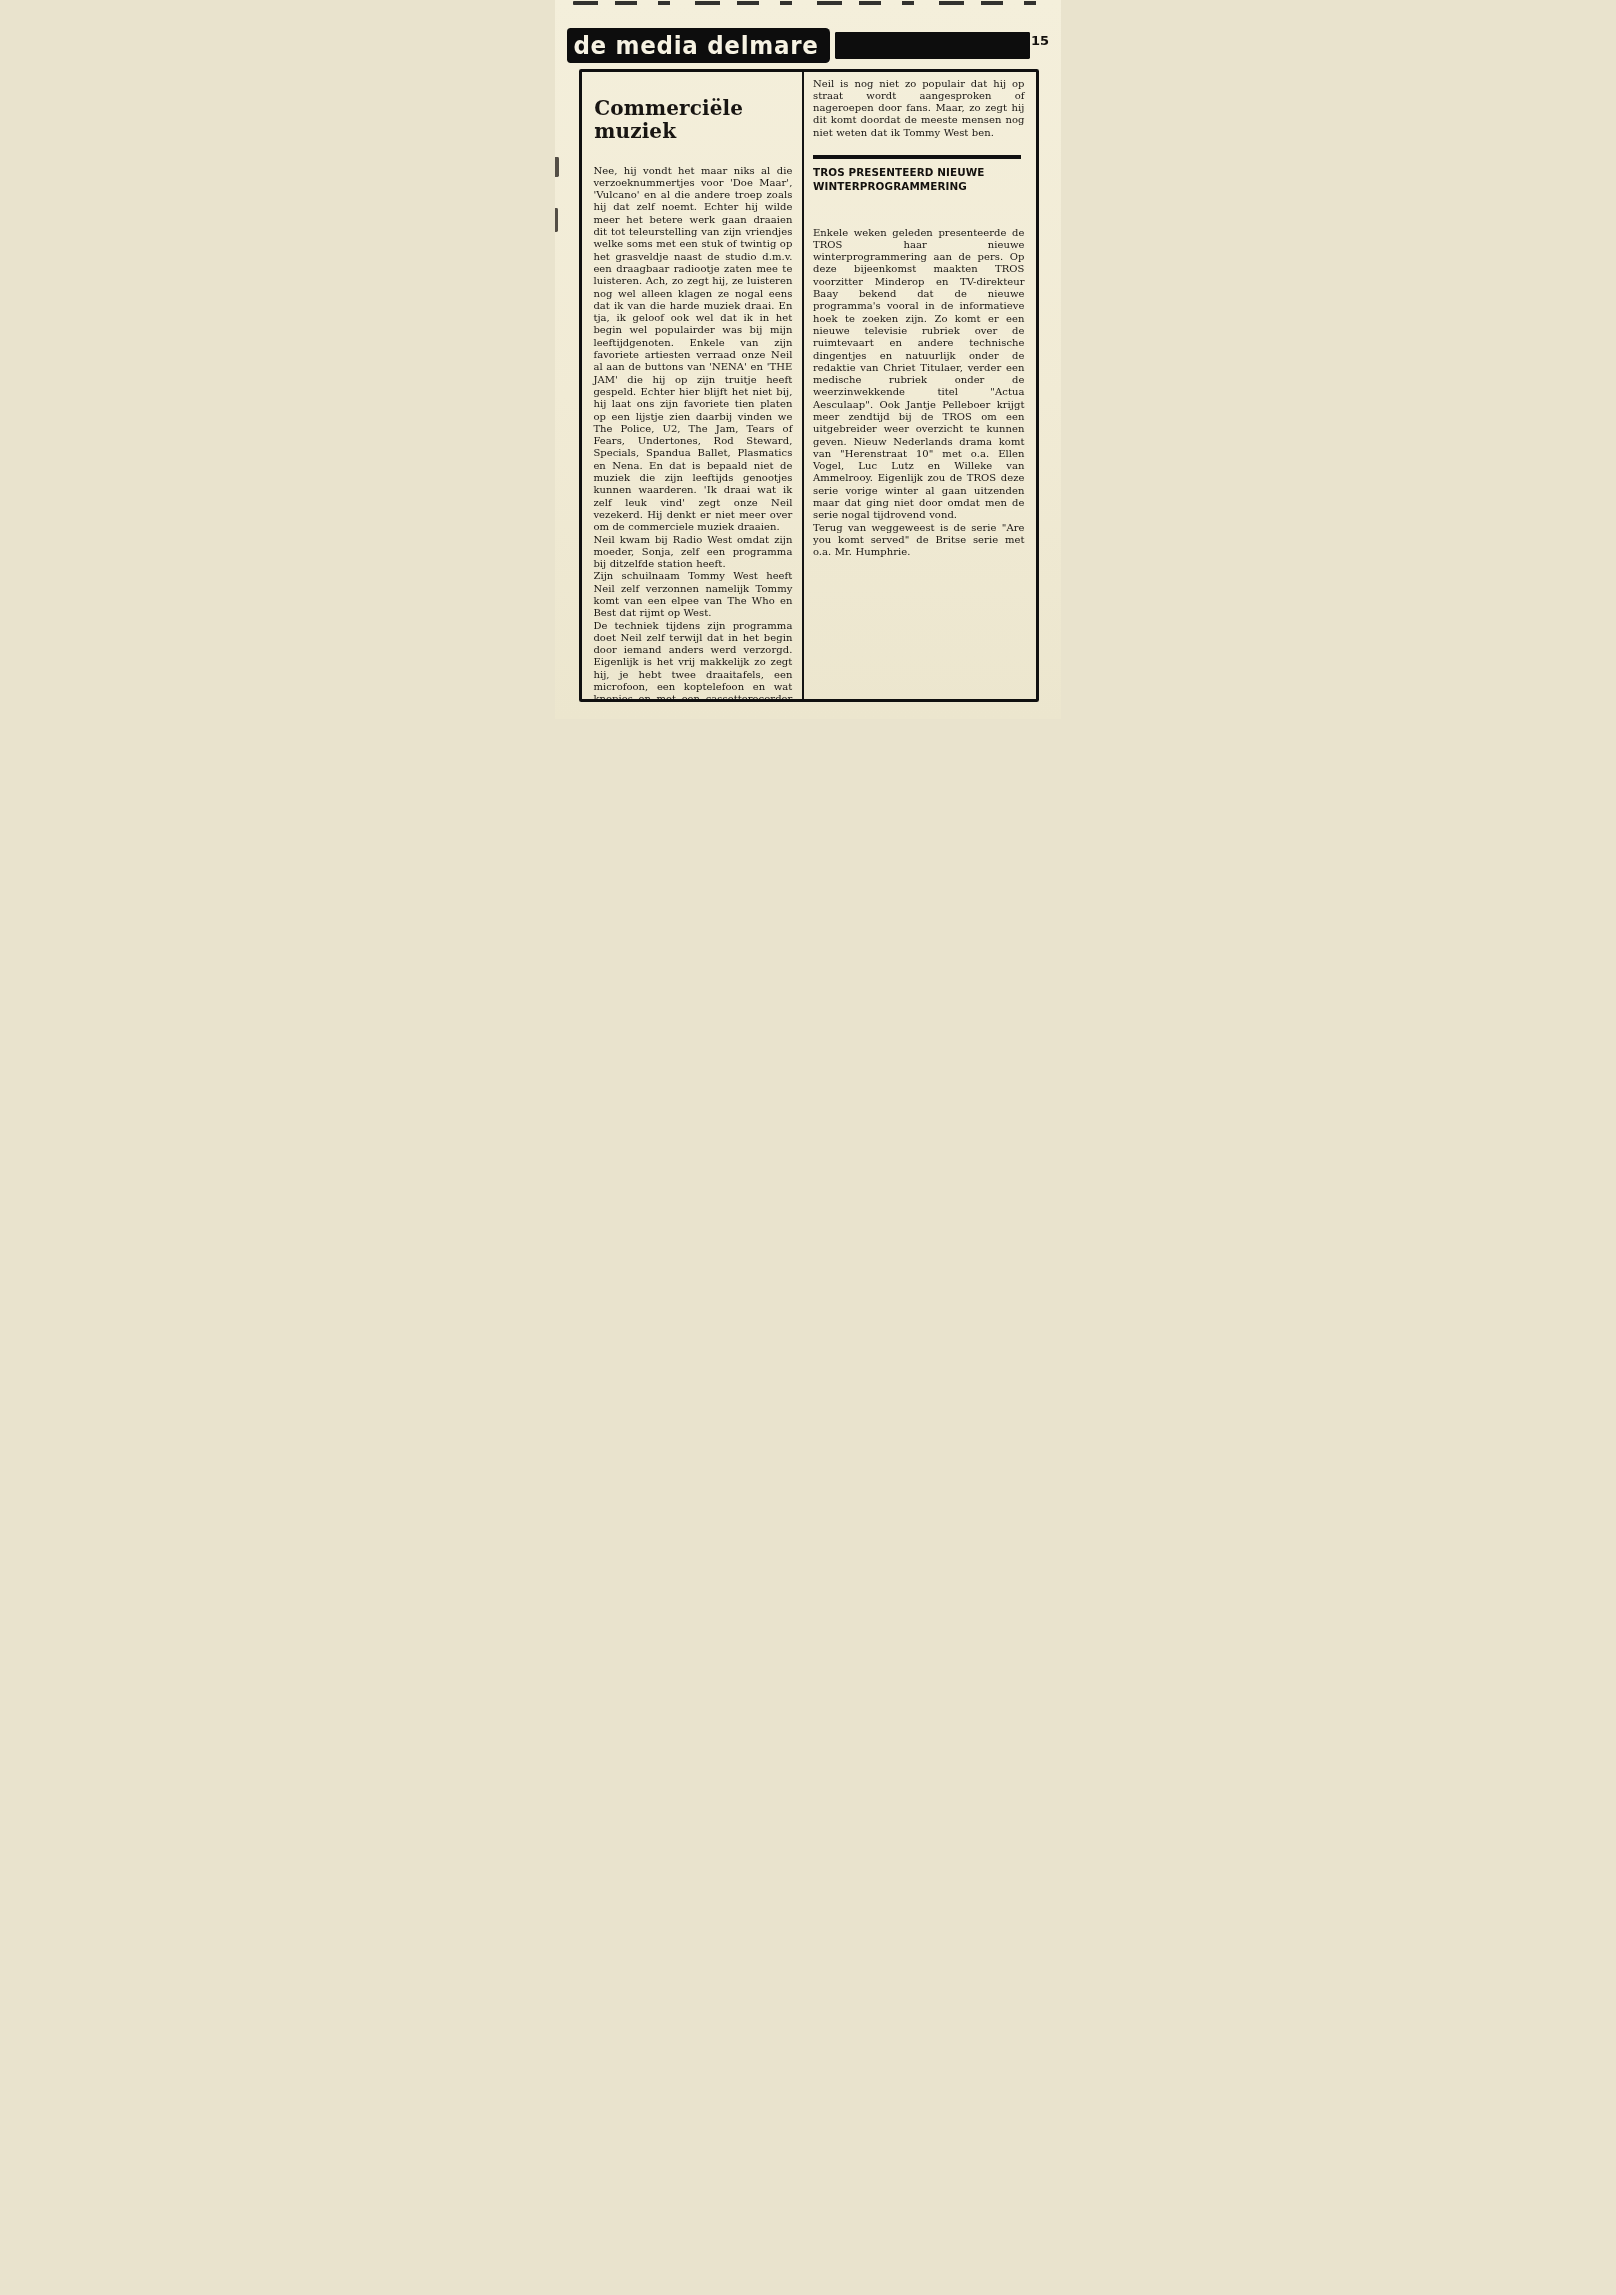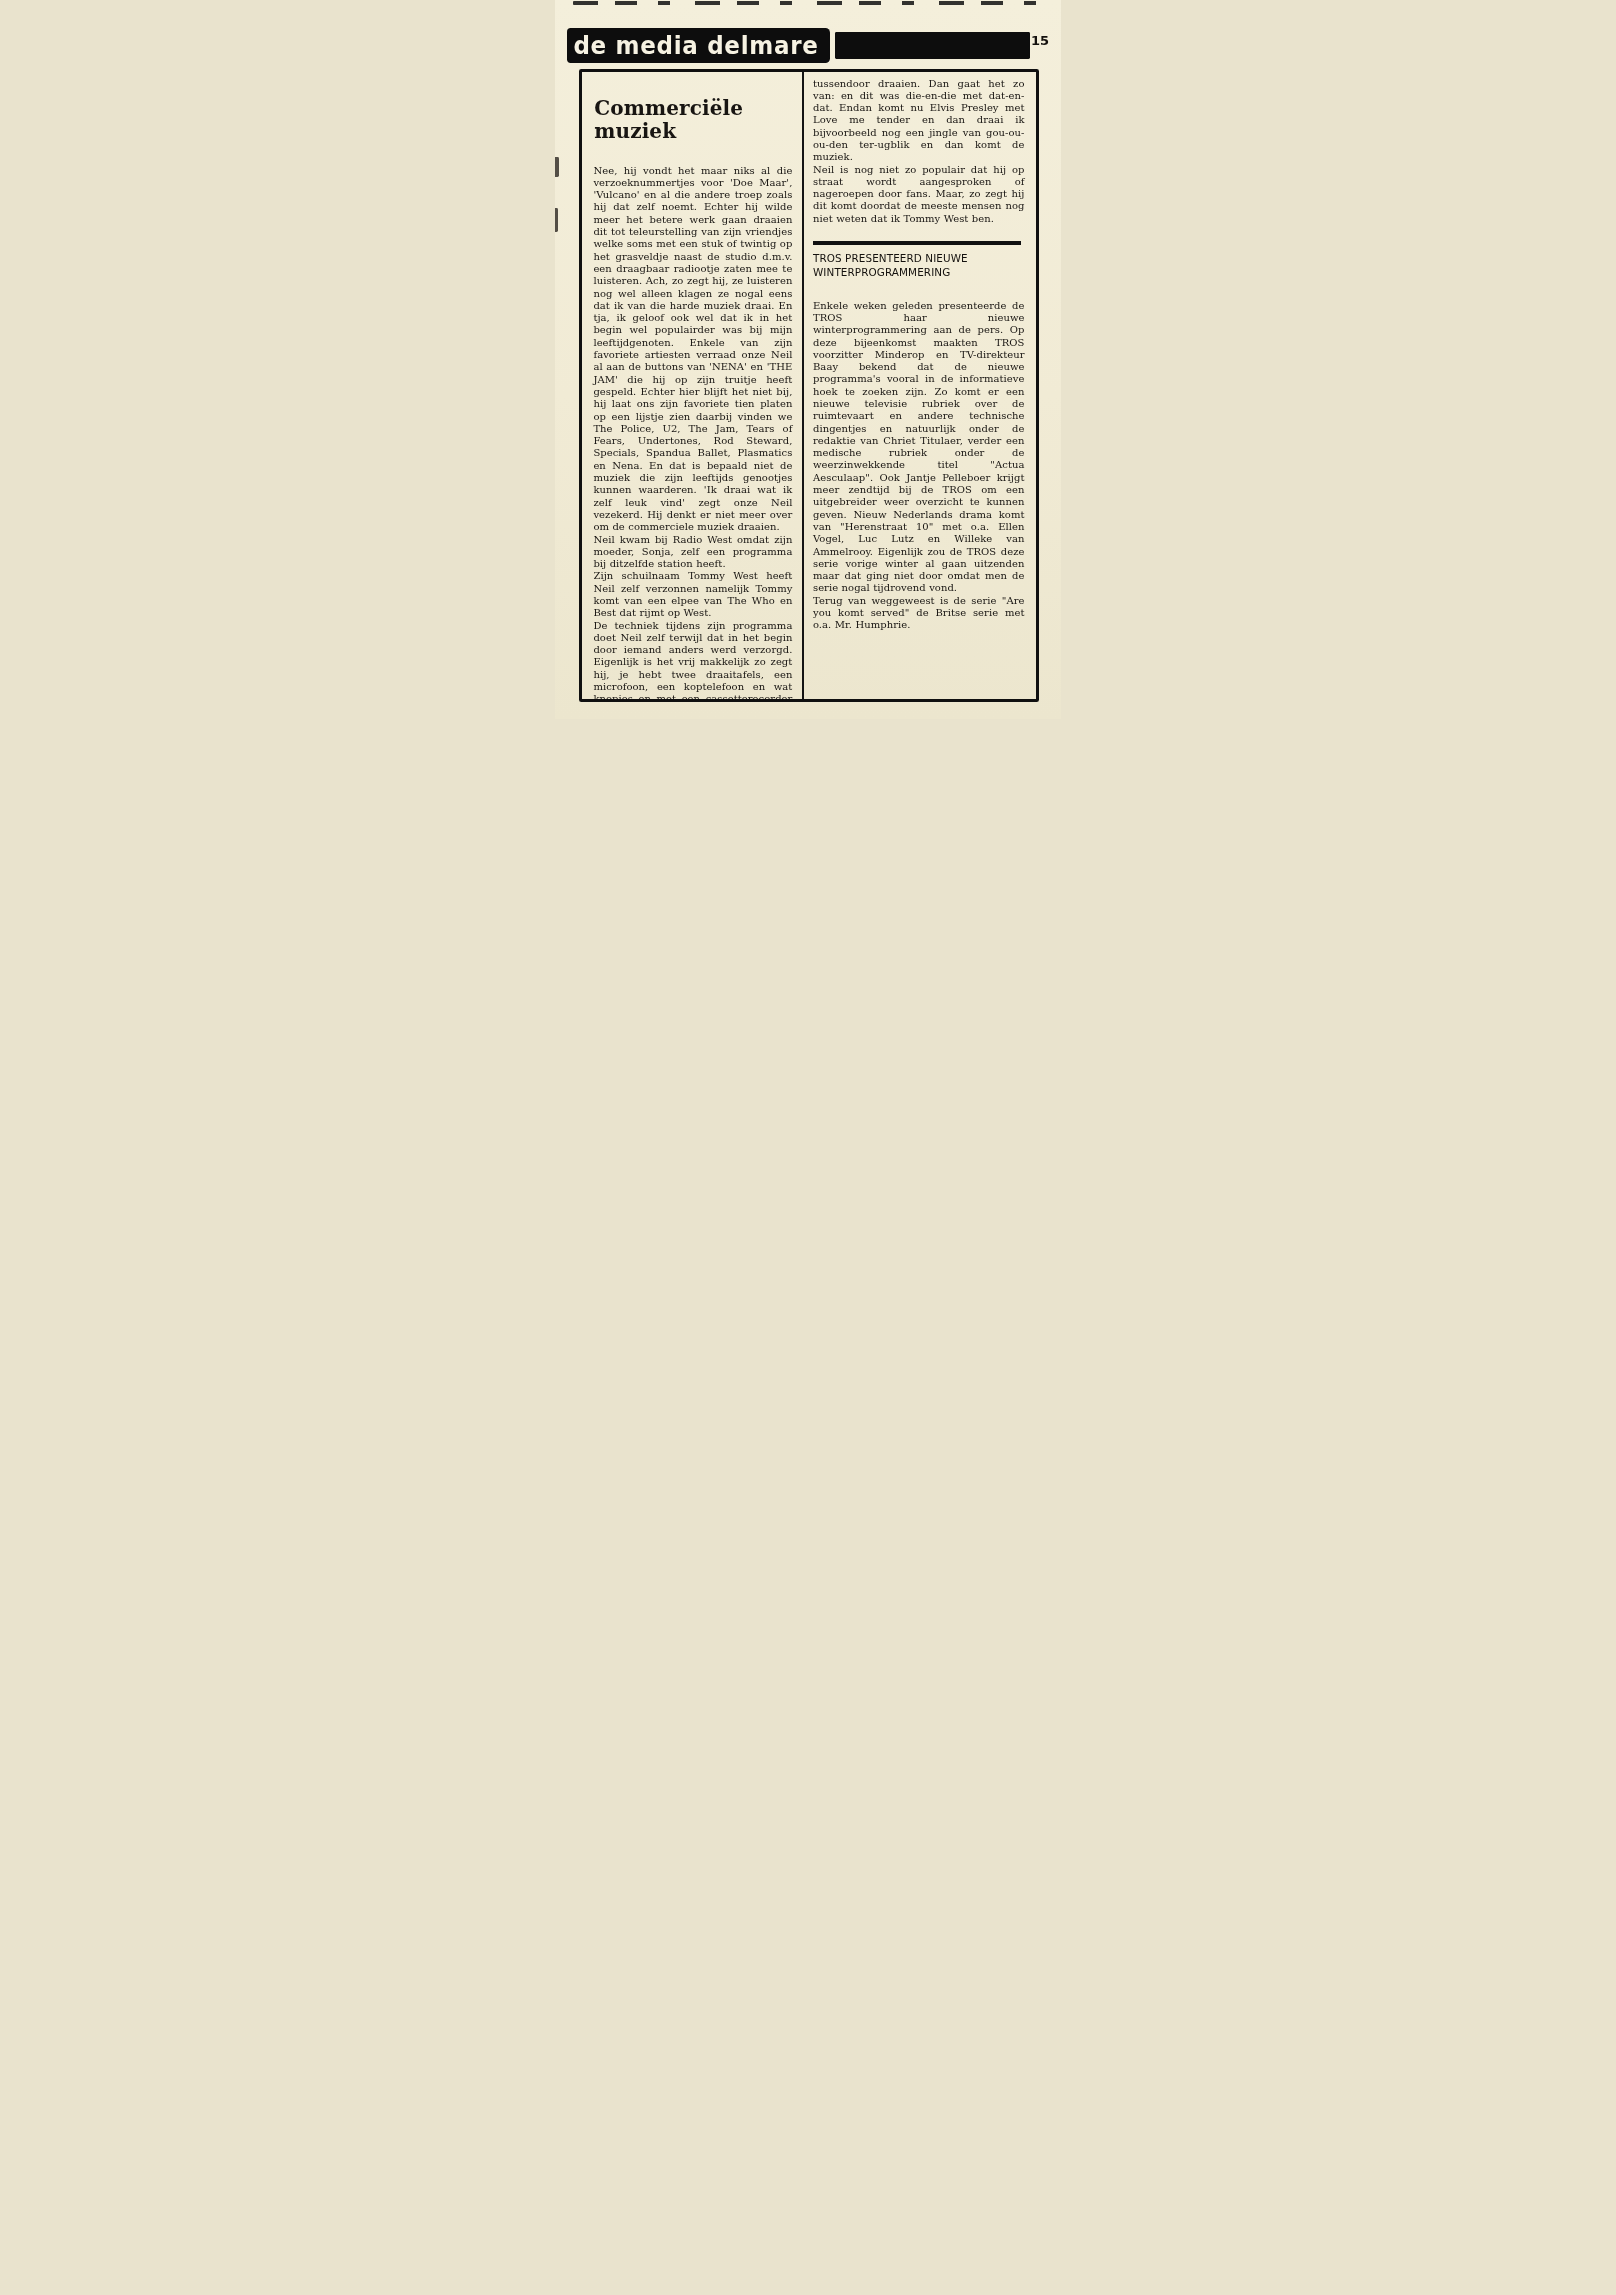--- a/index.html
+++ b/index.html
@@ -128,23 +128,23 @@
     text-align: justify;
     letter-spacing: 0.05px;
     word-spacing: 0.2px;
   }
   .section-bar {
     height: 4.1px;
     background: #101010;
     margin: 15.6px 3.7px 7.4px 0;
   }
   .section-title {
-    margin: 0 0 20px;
+    margin: 0 0 33px;
     font-family: "DejaVu Sans", "Liberation Sans", sans-serif;
-    font-weight: 400;
+    font-weight: 700;
     font-size: 10.4px;
     line-height: 1.32;
     letter-spacing: 0.1px;
     color: #14110e;
   }
   .section-title .stl { display: block; }
 </style>
 </head>
 <body>
 
@@ -168,21 +168,20 @@
       <h1 class="article-title">Commerciële muziek</h1>
       <p class="bt">Nee, hij vondt het maar niks al die verzoeknummertjes voor 'Doe Maar', 'Vulcano' en al die andere troep zoals hij dat zelf noemt. Echter hij wilde meer het betere werk gaan draaien dit tot teleurstelling van zijn vriendjes welke soms met een stuk of twintig op het grasveldje naast de studio d.m.v. een draagbaar radiootje zaten mee te luisteren. Ach, zo zegt hij, ze luisteren nog wel alleen klagen ze nogal eens dat ik van die harde muziek draai. En tja, ik geloof ook wel dat ik in het begin wel populairder was bij mijn leeftijdgenoten. Enkele van zijn favoriete artiesten verraad onze Neil al aan de buttons van 'NENA' en 'THE JAM' die hij op zijn truitje heeft gespeld. Echter hier blijft het niet bij, hij laat ons zijn favoriete tien platen op een lijstje zien daarbij vinden we The Police, U2, The Jam, Tears of Fears, Undertones, Rod Steward, Specials, Spandua Ballet, Plasmatics en Nena. En dat is bepaald niet de muziek die zijn leeftijds genootjes kunnen waarderen. 'Ik draai wat ik zelf leuk vind' zegt onze Neil vezekerd. Hij denkt er niet meer over om de commerciele muziek draaien.</p>
       <p class="bt">Neil kwam bij Radio West omdat zijn moeder, Sonja, zelf een programma bij ditzelfde station heeft.</p>
       <p class="bt">Zijn schuilnaam Tommy West heeft Neil zelf verzonnen namelijk Tommy komt van een elpee van The Who en Best dat rijmt op West.</p>
       <p class="bt">De techniek tijdens zijn programma doet Neil zelf terwijl dat in het begin door iemand anders werd verzorgd. Eigenlijk is het vrij makkelijk zo zegt hij, je hebt twee draaitafels, een microfoon, een koptelefoon en wat knopjes en met een cassetterecorder kun je dan af toe nog eens wat jingles</p>
     </div>
 
     <div class="divider"></div>
 
     <div class="col col-right">
-      <p class="bt">tussendoor draaien. Dan gaat het zo van: en dit was die-en-die met dat-en-dat. Endan komt nu Elvis Presley met Love me tender en dan draai ik bijvoorbeeld nog een jingle van gou-ou-ou-den ter-ugblik en dan komt de muziek.</p>
       <p class="bt">Neil is nog niet zo populair dat hij op straat wordt aangesproken of nageroepen door fans. Maar, zo zegt hij dit komt doordat de meeste mensen nog niet weten dat ik Tommy West ben.</p>
 
       <div class="section-bar"></div>
       <h2 class="section-title">
         <span class="stl">TROS PRESENTEERD NIEUWE</span>
         <span class="stl">WINTERPROGRAMMERING</span>
       </h2>
 
       <p class="bt">Enkele weken geleden presenteerde de TROS haar nieuwe winterprogrammering aan de pers. Op deze bijeenkomst maakten TROS voorzitter Minderop en TV-direkteur Baay bekend dat de nieuwe programma's vooral in de informatieve hoek te zoeken zijn. Zo komt er een nieuwe televisie rubriek over de ruimtevaart en andere technische dingentjes en natuurlijk onder de redaktie van Chriet Titulaer, verder een medische rubriek onder de weerzinwekkende titel "Actua Aesculaap". Ook Jantje Pelleboer krijgt meer zendtijd bij de TROS om een uitgebreider weer overzicht te kunnen geven. Nieuw Nederlands drama komt van "Herenstraat 10" met o.a. Ellen Vogel, Luc Lutz en Willeke van Ammelrooy. Eigenlijk zou de TROS deze serie vorige winter al gaan uitzenden maar dat ging niet door omdat men de serie nogal tijdrovend vond.</p>
       <p class="bt">Terug van weggeweest is de serie "Are you komt served" de Britse serie met o.a. Mr. Humphrie.</p>

